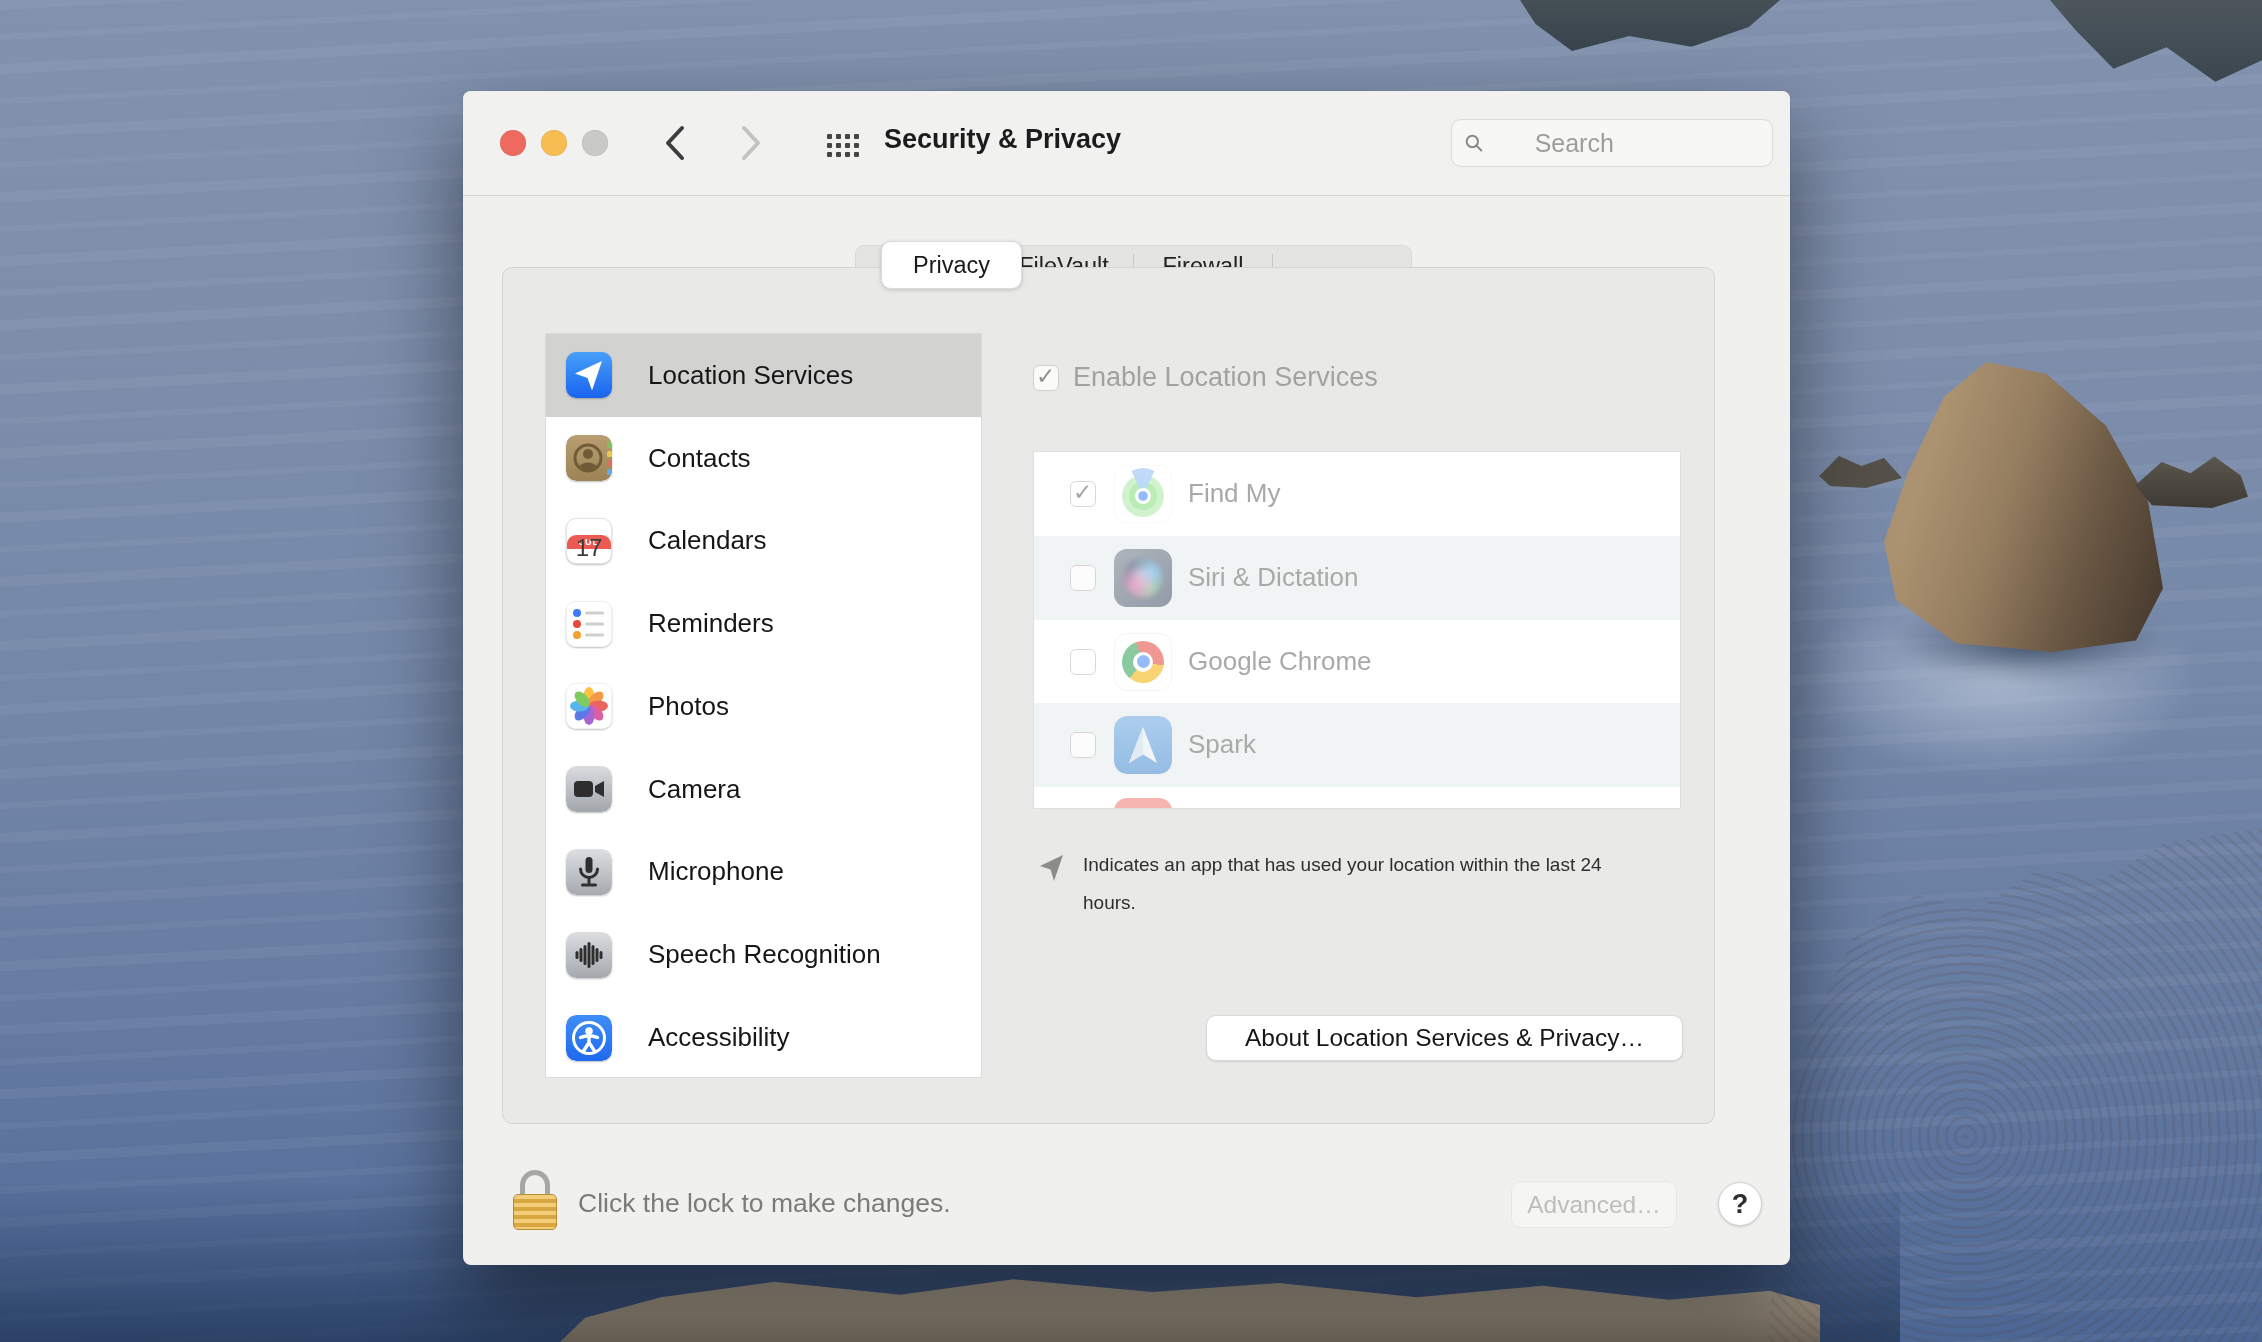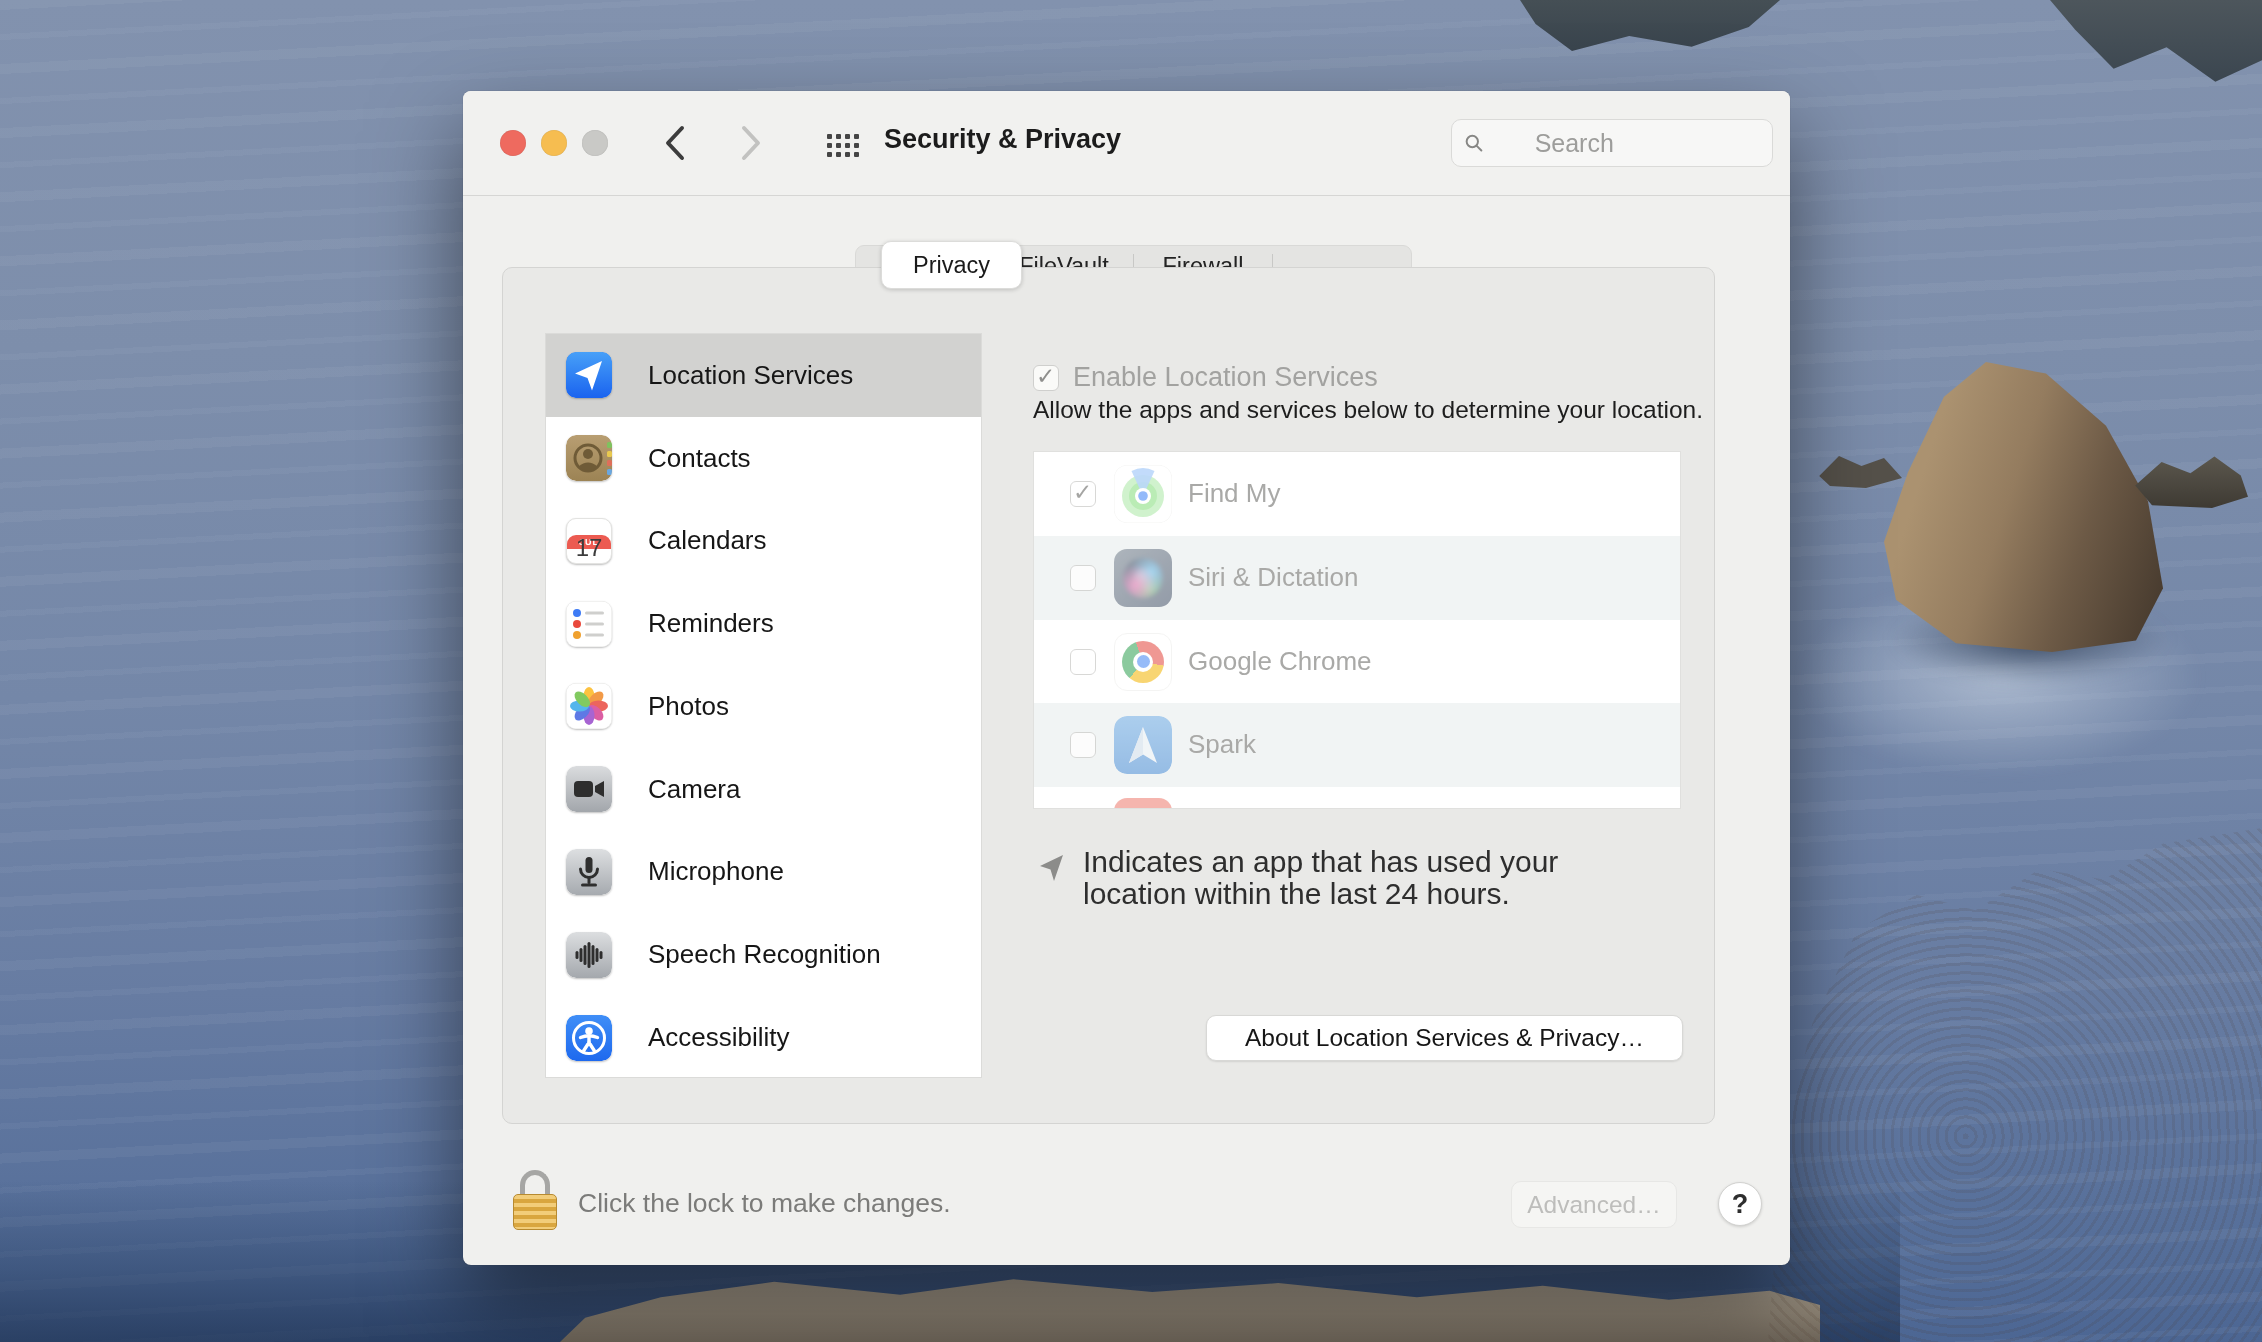--- a/index.html
+++ b/index.html
@@ -100,21 +100,21 @@
   .panel-desc{position:absolute;left:530px;top:128px;font-size:24.5px;color:#1d1d1d;}
   .applist{position:absolute;left:530px;top:183px;width:648px;height:358px;background:#ffffff;
     border:1px solid #e0e0de;box-sizing:border-box;overflow:hidden;}
   .arow{height:83.75px;position:relative;}
   .arow.alt{background:#f1f4f4;}
   .arow .cb{position:absolute;left:36px;top:29px;opacity:.8;}
   .aicon{position:absolute;left:80px;top:13px;width:58px;height:58px;border-radius:13px;opacity:.55;overflow:hidden;}
   .alabel{position:absolute;left:154px;top:0;line-height:83.75px;font-size:26px;color:#a9a9a7;}
   .partial-ic{position:absolute;left:80px;top:346px;width:58px;height:30px;border-radius:13px 13px 0 0;background:#ef8478;opacity:.6;}
   .note{position:absolute;left:534px;top:578px;display:flex;gap:16px;width:600px;}
-  .note-text{font-size:30px;line-height:32px;color:#2e2e2e;width:560px;}
+  .note-text{font-size:19px;line-height:38px;color:#2e2e2e;width:560px;}
   .about-btn{position:absolute;left:703px;top:747px;width:477px;height:46px;background:#ffffff;border:1px solid #d8d8d6;
     border-radius:10px;box-shadow:0 1px 2px rgba(0,0,0,.10);font-size:24.5px;color:#161616;text-align:center;
     line-height:44px;box-sizing:border-box;}
 
   
   .lock{position:absolute;left:50px;top:1079px;width:44px;height:60px;}
   .lock .shackle{position:absolute;left:7px;top:0;width:30px;height:28px;border:5px solid #a6a6a4;border-bottom:none;
     border-radius:15px 15px 0 0;box-sizing:border-box;}
   .lock .body{position:absolute;left:0;top:24px;width:44px;height:36px;border-radius:5px;border:1px solid #b78a30;
     background:repeating-linear-gradient(180deg,#f2cd7a 0 4px,#d9a63f 4px 8px);box-sizing:border-box;}
@@ -359,21 +359,20 @@
           </svg>
         </div>
         <div class="slabel">Accessibility</div>
       </div>
     </div>
 
     <div class="enable-row">
       <div class="cb dis checked"></div>
       <div class="enable-label">Enable Location Services</div>
     </div>
-    <div class="panel-desc">Allow the apps and services below to determine your location.</div>
 
     <div class="applist">
 
       <div class="arow">
         <div class="cb checked"></div>
         <div class="aicon">
           <svg width="58" height="58" viewBox="0 0 58 58">
             <rect width="58" height="58" rx="13" fill="#ffffff" stroke="#ececea"></rect>
             <circle cx="29" cy="31" r="21" fill="#abe8a5"></circle>
             <circle cx="29" cy="31" r="14" fill="#82dd7a"></circle>

